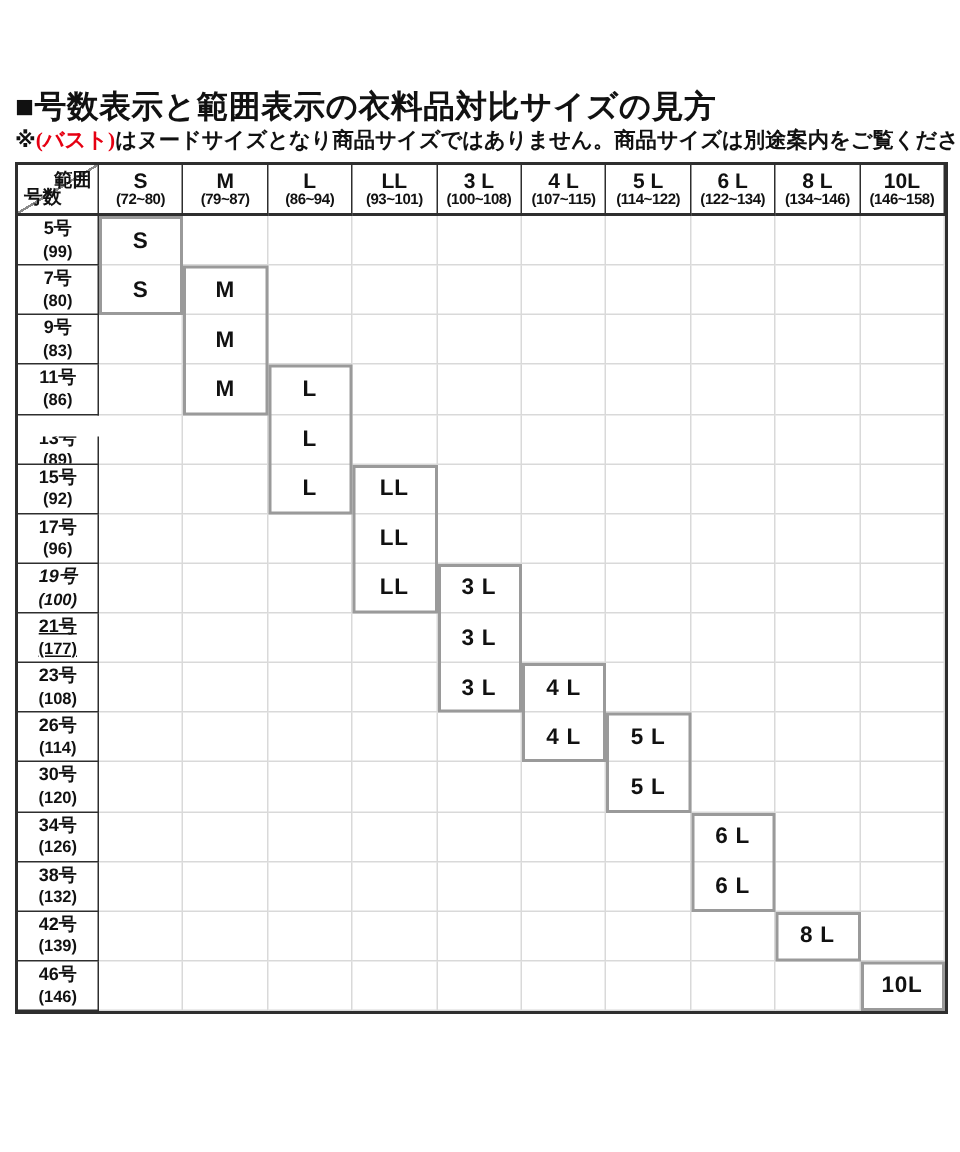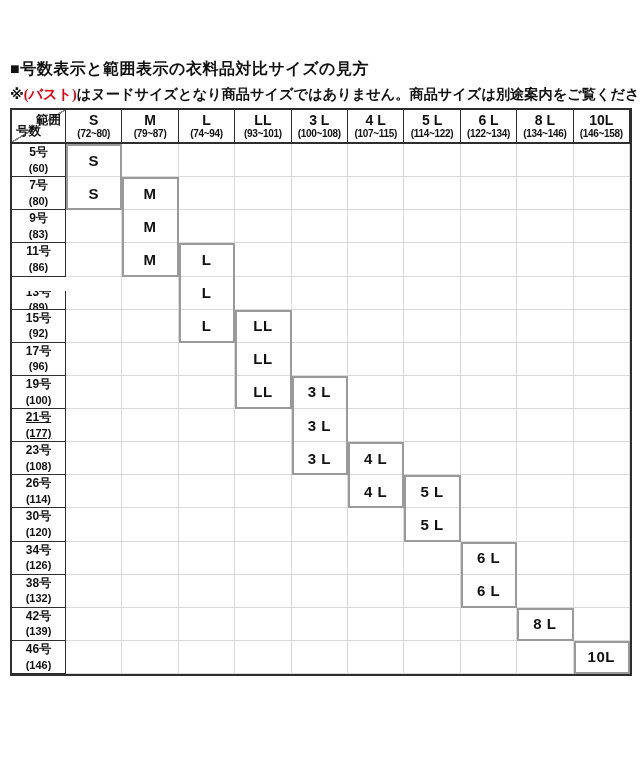--- a/index.html
+++ b/index.html
@@ -14,21 +14,21 @@
     width:640px;height:768px;
     background:#ffffff;
     font-family:"Liberation Sans","DejaVu Sans",sans-serif;
     font-weight:bold;
     color:#111;
     position:relative;
     overflow:hidden;
   }
   .page-title{
     position:absolute;left:10px;top:59px;
-    font-size:16px;line-height:1.2;letter-spacing:0.5px;
+    font-size:21px;line-height:1.2;letter-spacing:0.5px;
     margin:0;white-space:nowrap;
   }
   .note{
     position:absolute;left:10px;top:86px;
     font-size:14.2px;line-height:1.2;letter-spacing:0px;
     margin:0;white-space:nowrap;
   }
   .note .red{color:var(--red);font-family:Liberation Serif, serif;}
   .size-table{
     position:absolute;left:10px;top:108px;
@@ -96,21 +96,21 @@
     <div class="cell hcell" style="grid-area: 1 / 2;">
       <span class="hsize">S</span>
       <span class="hrange">(72~80)</span>
     </div>
     <div class="cell hcell" style="grid-area: 1 / 3;">
       <span class="hsize">M</span>
       <span class="hrange">(79~87)</span>
     </div>
     <div class="cell hcell" style="grid-area: 1 / 4;">
       <span class="hsize">L</span>
-      <span class="hrange">(74~94)</span>
+      <span class="hrange">(86~94)</span>
     </div>
     <div class="cell hcell" style="grid-area: 1 / 5;">
       <span class="hsize">LL</span>
       <span class="hrange">(93~101)</span>
     </div>
     <div class="cell hcell" style="grid-area: 1 / 6;">
       <span class="hsize">3 L</span>
       <span class="hrange">(100~108)</span>
     </div>
     <div class="cell hcell" style="grid-area: 1 / 7;">
@@ -128,21 +128,21 @@
     <div class="cell hcell" style="grid-area: 1 / 10;">
       <span class="hsize">8 L</span>
       <span class="hrange">(134~146)</span>
     </div>
     <div class="cell hcell" style="grid-area: 1 / 11;">
       <span class="hsize">10L</span>
       <span class="hrange">(146~158)</span>
     </div>
     <div class="cell rcell" style="grid-area: 2 / 1;">
       <span class="rgou">5号</span>
-      <span class="rbust">(60)</span>
+      <span class="rbust">(99)</span>
     </div>
     <div class="cell bcell" style="grid-area: 2 / 2;">
       <span class="blabel">S</span>
     </div>
     <div class="cell bcell" style="grid-area: 2 / 3;"></div>
     <div class="cell bcell" style="grid-area: 2 / 4;"></div>
     <div class="cell bcell" style="grid-area: 2 / 5;"></div>
     <div class="cell bcell" style="grid-area: 2 / 6;"></div>
     <div class="cell bcell" style="grid-area: 2 / 7;"></div>
     <div class="cell bcell" style="grid-area: 2 / 8;"></div>
@@ -244,21 +244,21 @@
     <div class="cell bcell" style="grid-area: 8 / 4;"></div>
     <div class="cell bcell" style="grid-area: 8 / 5;">
       <span class="blabel">LL</span>
     </div>
     <div class="cell bcell" style="grid-area: 8 / 6;"></div>
     <div class="cell bcell" style="grid-area: 8 / 7;"></div>
     <div class="cell bcell" style="grid-area: 8 / 8;"></div>
     <div class="cell bcell" style="grid-area: 8 / 9;"></div>
     <div class="cell bcell" style="grid-area: 8 / 10;"></div>
     <div class="cell bcell" style="grid-area: 8 / 11;"></div>
-    <div class="cell rcell" style="grid-area: 9 / 1;">
+    <div class="cell rcell" style="grid-area: 9 / 1; font-style: italic;">
       <span class="rgou">19号</span>
       <span class="rbust">(100)</span>
     </div>
     <div class="cell bcell" style="grid-area: 9 / 2;"></div>
     <div class="cell bcell" style="grid-area: 9 / 3;"></div>
     <div class="cell bcell" style="grid-area: 9 / 4;"></div>
     <div class="cell bcell" style="grid-area: 9 / 5;">
       <span class="blabel">LL</span>
     </div>
     <div class="cell bcell" style="grid-area: 9 / 6;">

